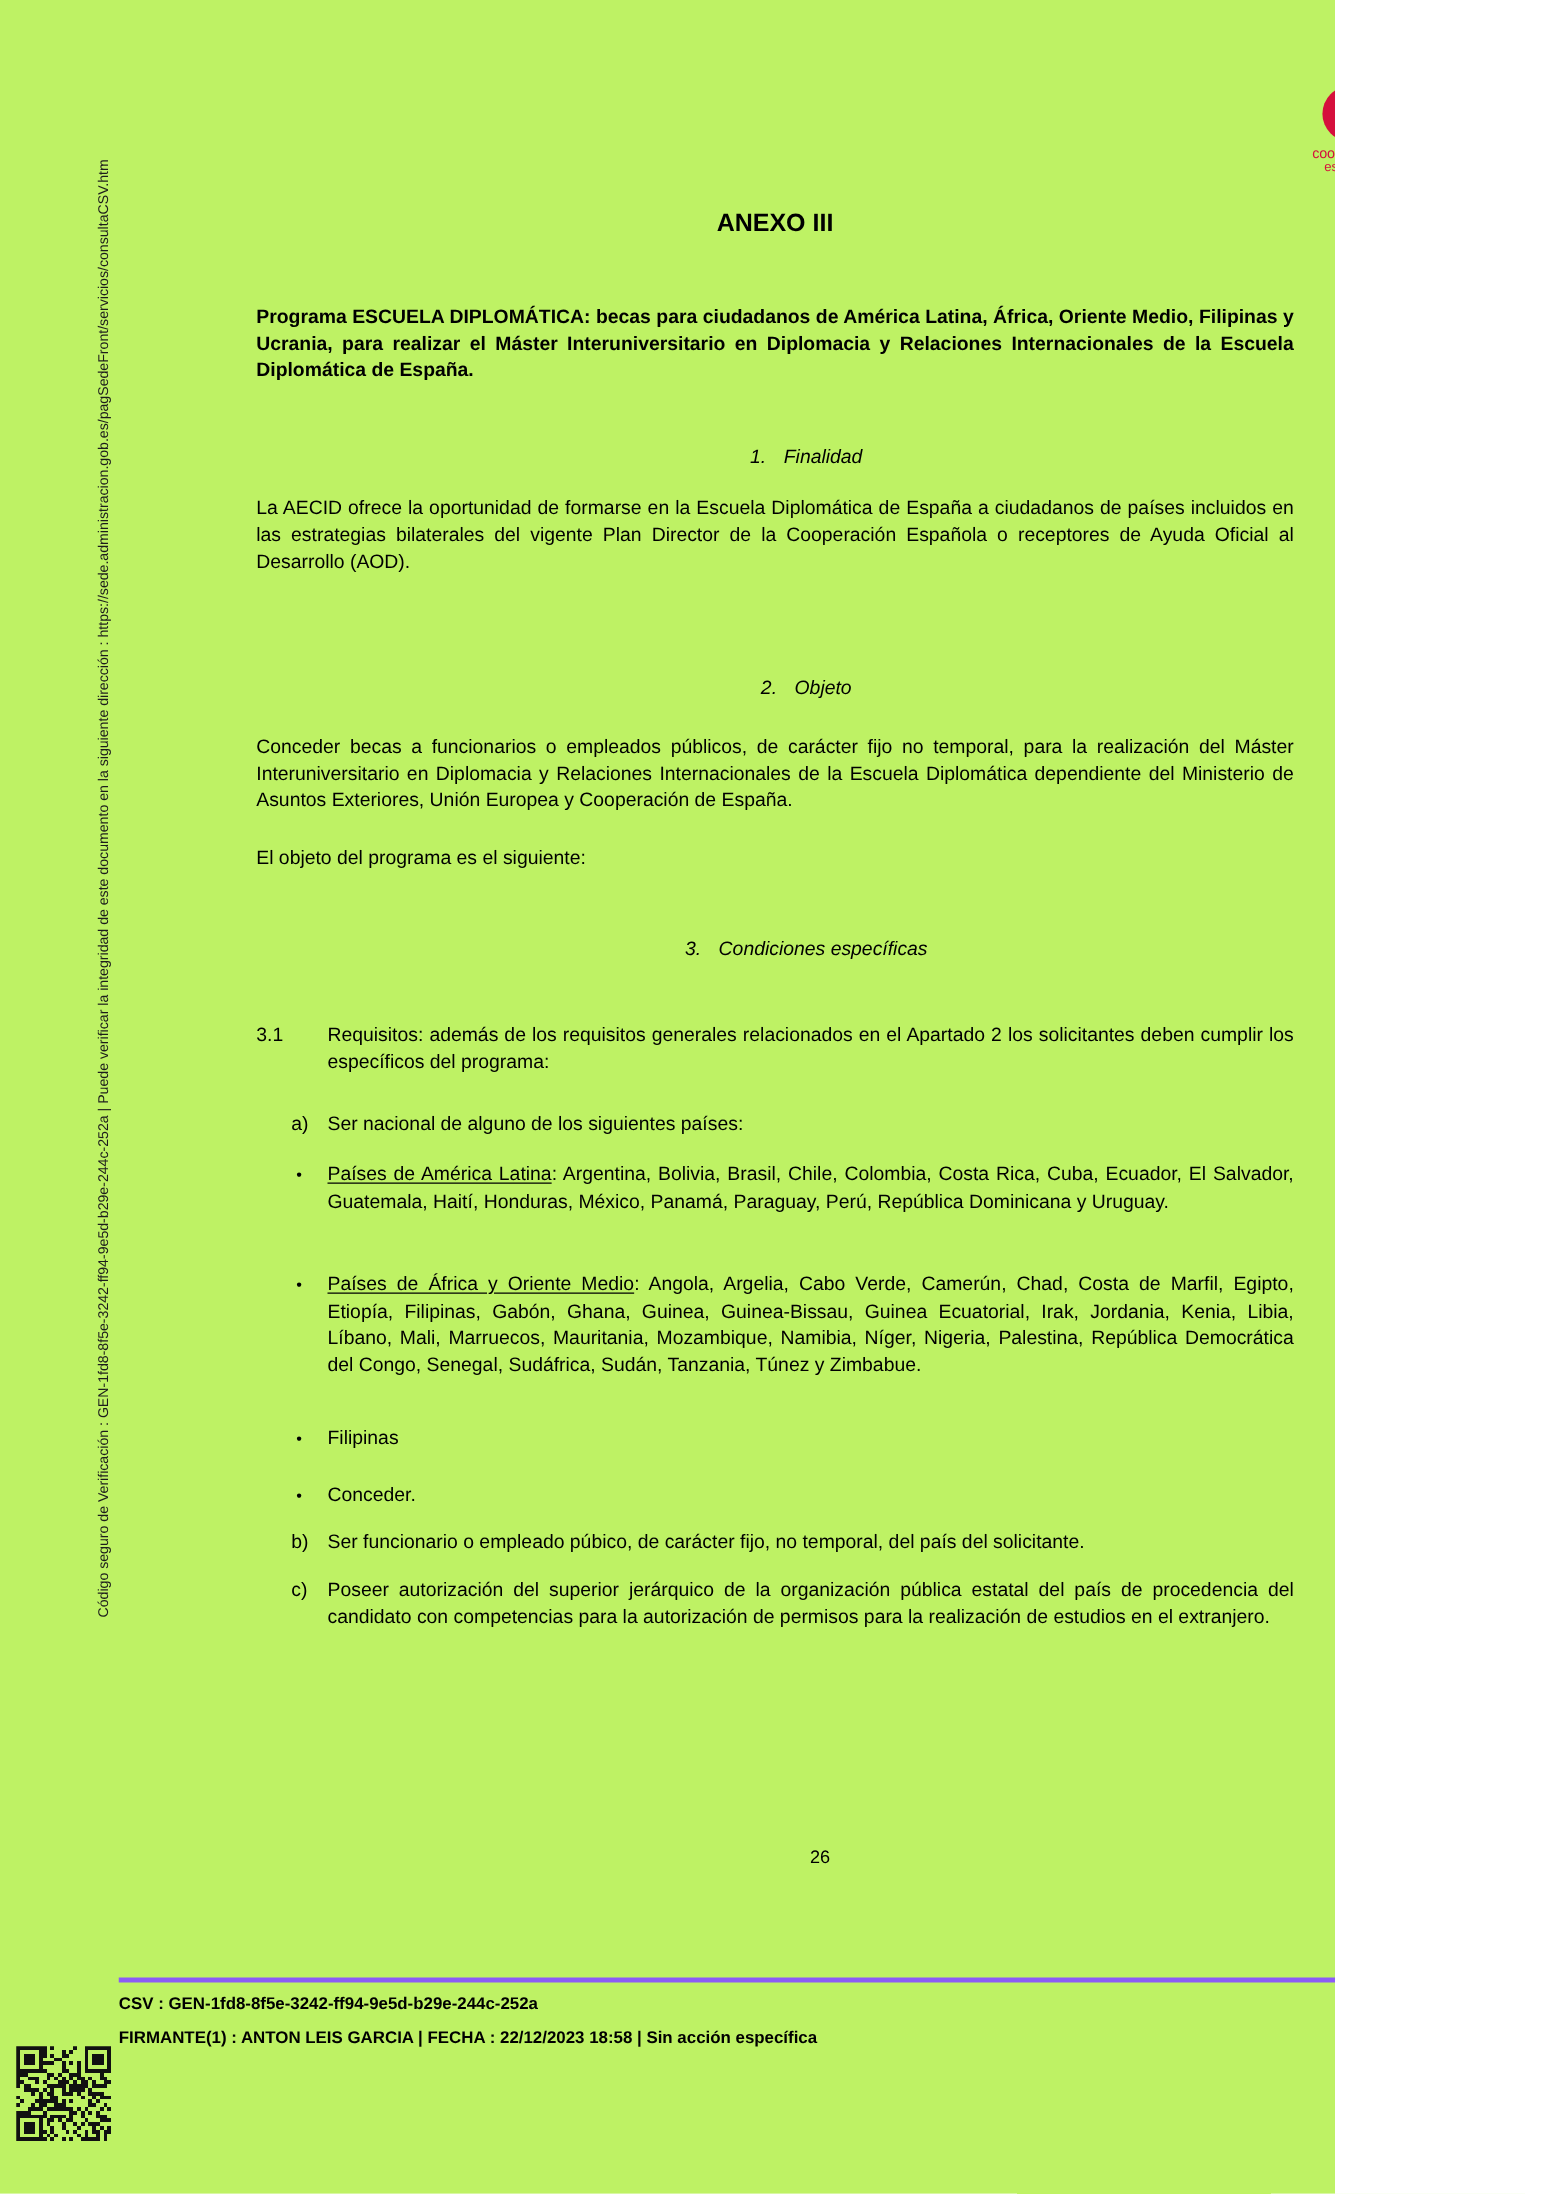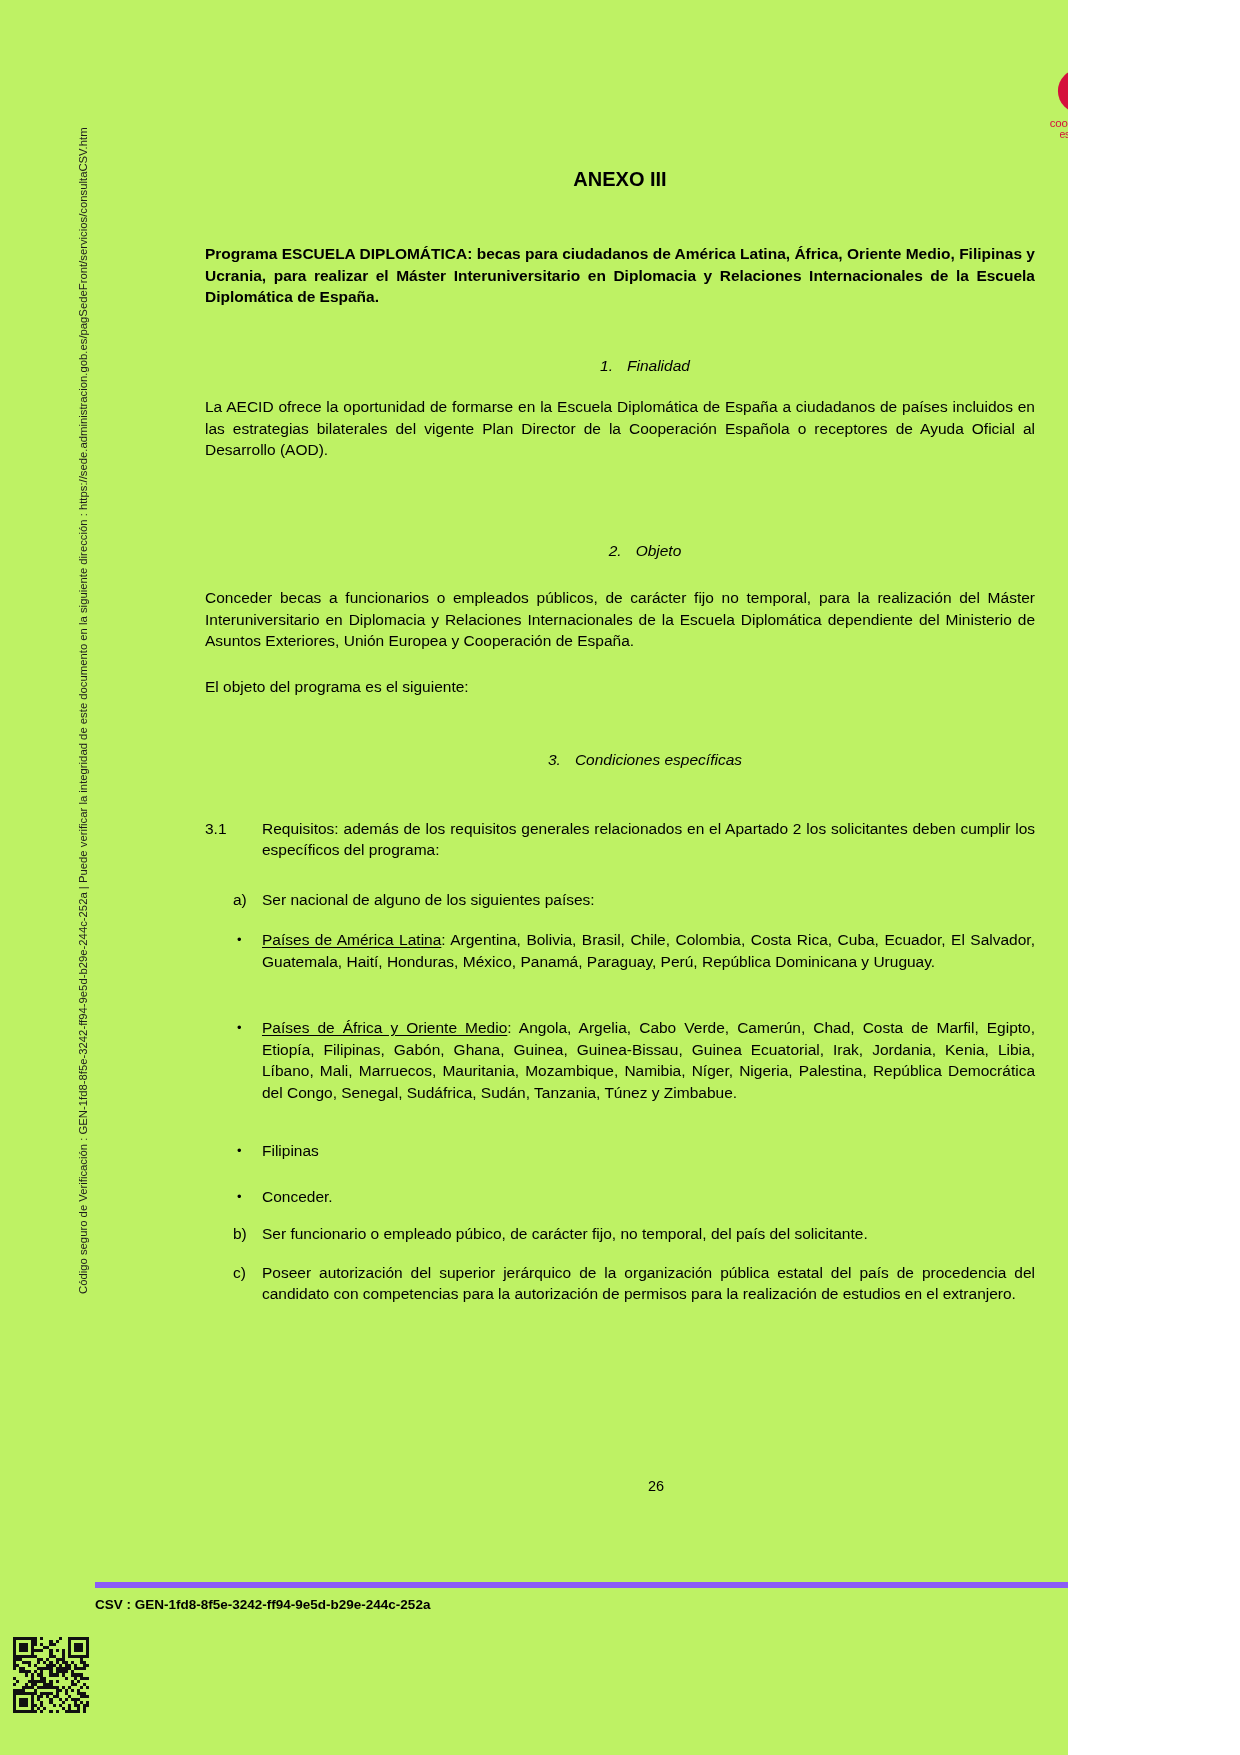--- a/index.html
+++ b/index.html
@@ -61,21 +61,21 @@
   .hang.bullet{margin-left:32px;}
   .hang.bullet .label{flex:0 0 25px;font-size:13px;line-height:21.5px;}
   .u{text-decoration:underline;text-underline-offset:2px;}
 
   
   .page-number{position:absolute;left:648px;top:1478px;font-size:14.5px;}
 
   
   .footer{
     position:absolute;left:95px;top:1582px;width:1053px;
-    border-top:6px solid #8b5cf6;
+    border-top:4px solid #8b5cf6;
     padding-top:9px;
     font-weight:bold;font-size:13.5px;line-height:15px;
   }
   .footer .frow{margin-bottom:12px;white-space:nowrap;}
 
   
   .qr{position:absolute;left:13px;top:1637px;width:76px;height:76px;}
 </style>
 </head>
 <body>
@@ -155,20 +155,21 @@
       <span class="label">c)</span>
       <span class="text">Poseer autorización del superior jerárquico de la organización pública estatal del país de procedencia del candidato con competencias para la autorización de permisos para la realización de estudios en el extranjero.</span>
     </div>
 
   </div>
 
   <div class="page-number">26</div>
 
   <div class="footer">
     <div class="frow">CSV : GEN-1fd8-8f5e-3242-ff94-9e5d-b29e-244c-252a</div>
+    <div class="frow">FIRMANTE(1) : ANTON LEIS GARCIA | FECHA : 22/12/2023 18:58 | Sin acción específica</div>
   </div>
 
   <svg class="qr" id="qr-svg" viewBox="0 0 25 25" shape-rendering="crispEdges">
       <rect x="0" y="0" width="1" height="1" fill="#111"></rect>
       <rect x="1" y="0" width="1" height="1" fill="#111"></rect>
       <rect x="2" y="0" width="1" height="1" fill="#111"></rect>
       <rect x="3" y="0" width="1" height="1" fill="#111"></rect>
       <rect x="4" y="0" width="1" height="1" fill="#111"></rect>
       <rect x="5" y="0" width="1" height="1" fill="#111"></rect>
       <rect x="6" y="0" width="1" height="1" fill="#111"></rect>

